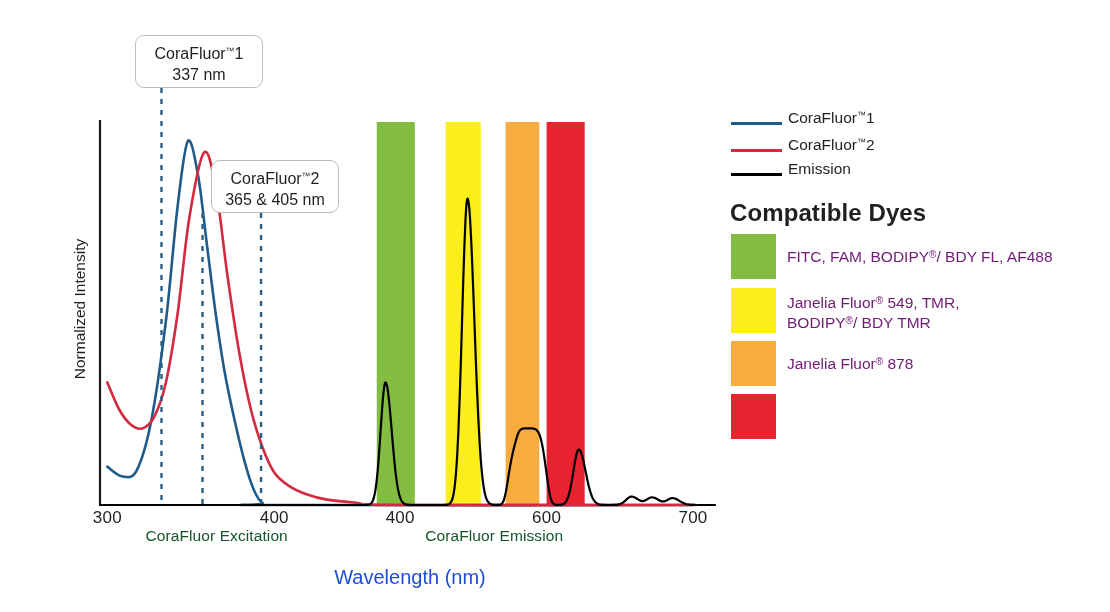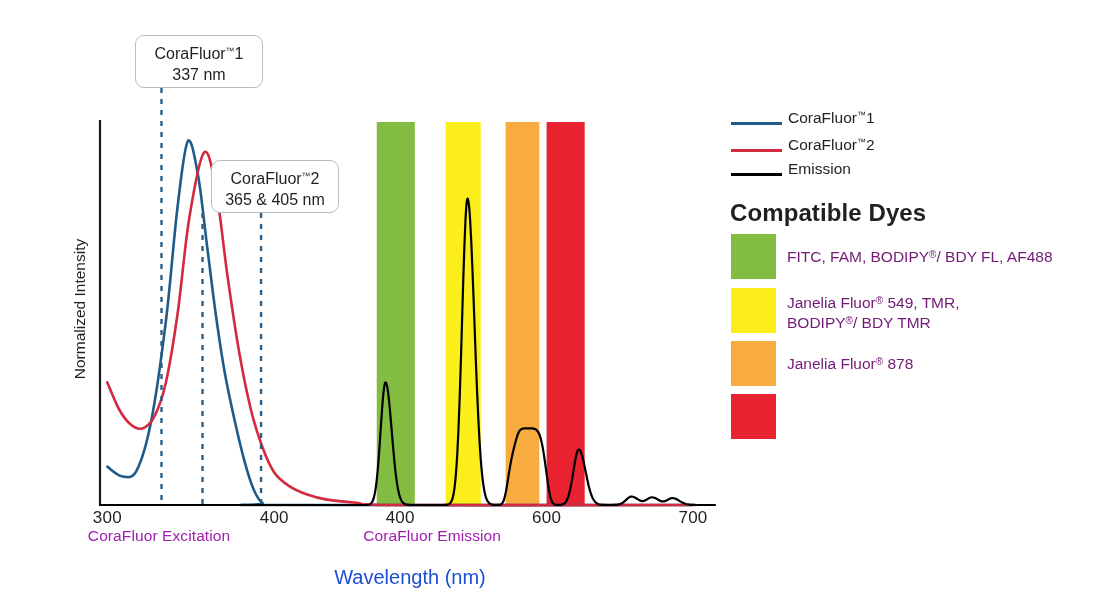--- a/index.html
+++ b/index.html
@@ -7,21 +7,21 @@
        font-family:"Liberation Sans", sans-serif;color:#231f20;}
 
   #root{position:absolute;left:0;top:0;width:1110px;height:612px;}
 
   
   #plot{position:absolute;left:0;top:0;width:730px;height:612px;}
   #plot svg{position:absolute;left:0;top:0;}
 
   .axis-num{position:absolute;font-size:17px;color:#231f20;text-align:center;
             width:70px;letter-spacing:.2px;}
-  .sub-label{position:absolute;font-size:15.5px;color:#a21caf;text-align:left;
+  .sub-label{position:absolute;font-size:15.5px;color:#14532d;text-align:right;
              letter-spacing:.1px;}
   #xaxis-title{position:absolute;left:280px;top:566px;width:260px;text-align:center;
                font-size:20px;color:#1d4ed8;}
   #yaxis-title{position:absolute;left:-15px;top:300px;width:190px;text-align:center;
                font-size:15.5px;color:#231f20;
                transform:rotate(-90deg);transform-origin:center center;}
 
   
   .callout{position:absolute;border:1px solid #b9bcbe;border-radius:9px;
            background:#ffffff;text-align:center;font-size:16px;line-height:1.34;

